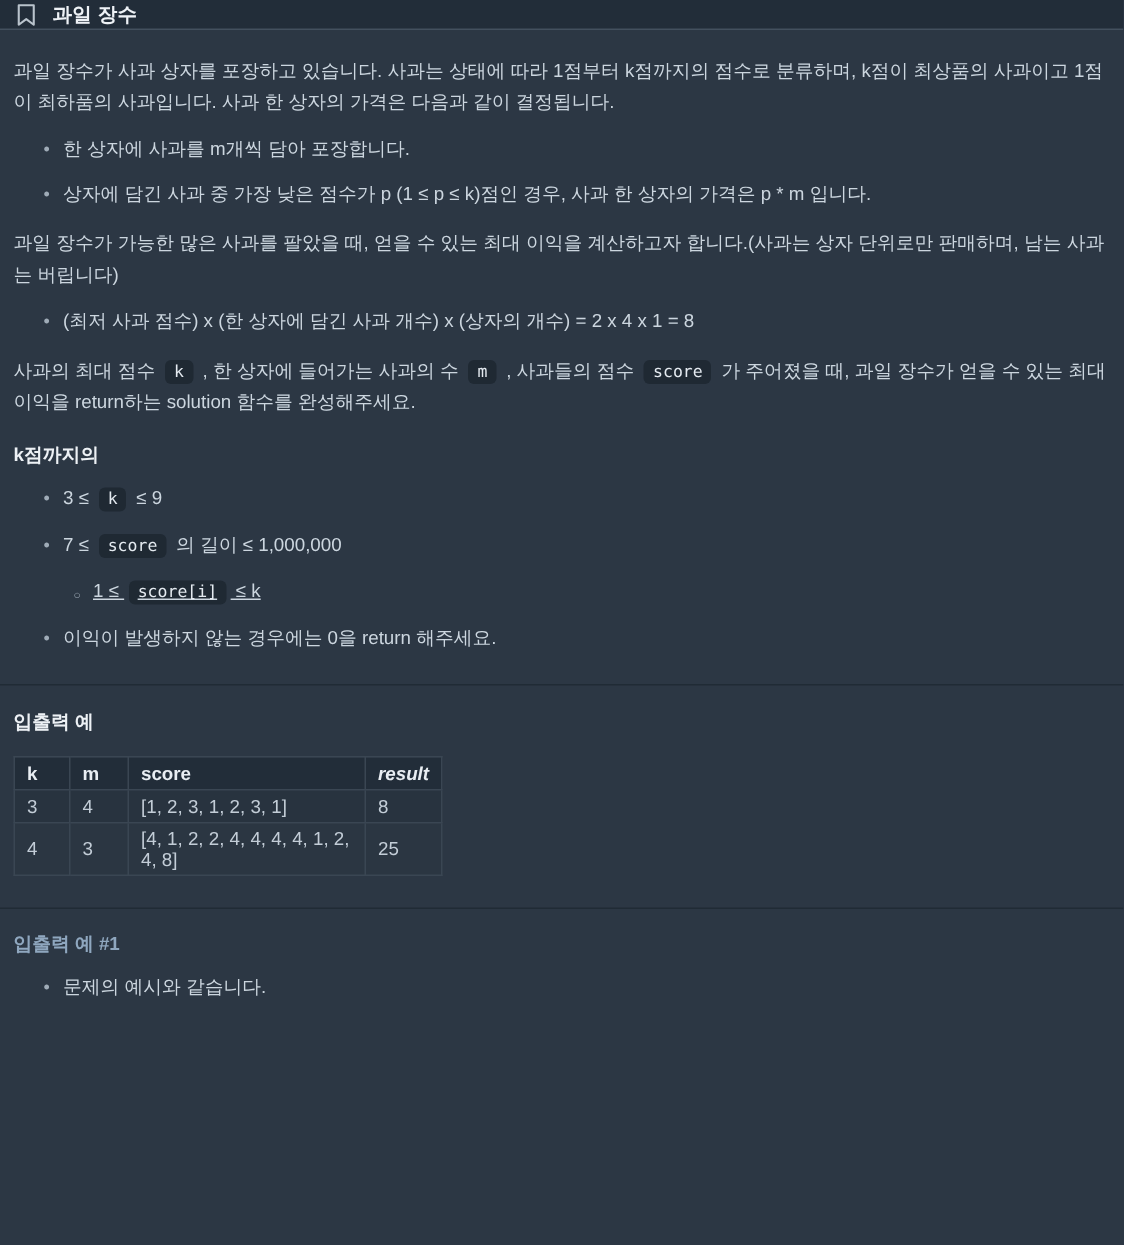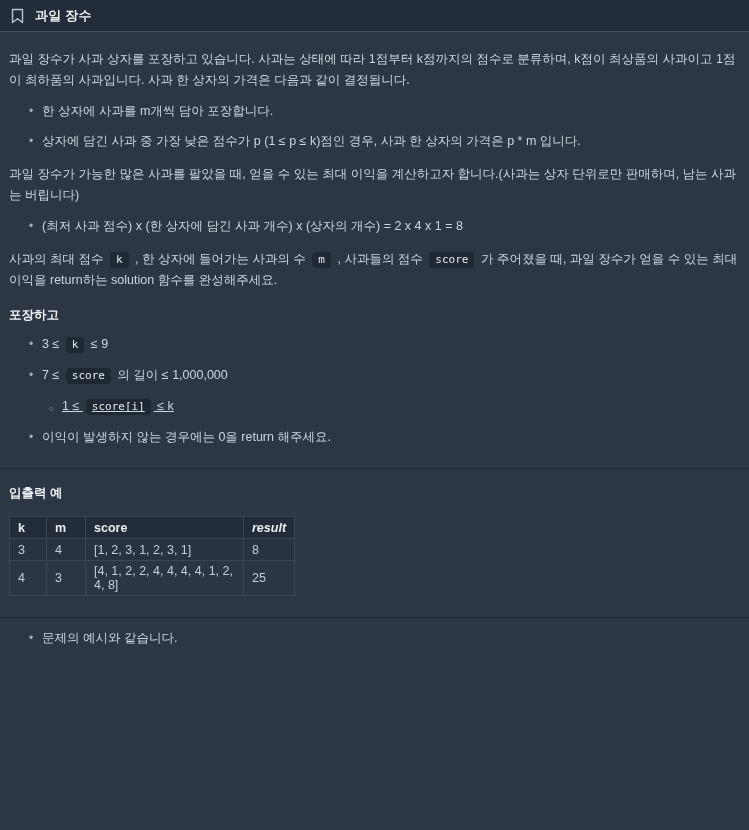--- a/index.html
+++ b/index.html
@@ -6,21 +6,21 @@
   html, body { margin: 0; padding: 0; }
   body {
     width: 749px; height: 830px; overflow: hidden;
     background: #2c3744;
     color: #ccd6df;
     font-family: "Liberation Sans", sans-serif;
     font-size: 12.5px;
   }
   
   .titlebar {
-    height: 32px;
+    height: 20px;
     background: #222d39;
     border-bottom: 1px solid #43505e;
     display: flex; align-items: center;
     padding: 0 11px; gap: 11px;
   }
   .bookmark { width: 13px; height: 16px; display: inline-flex; }
   .bookmark svg { width: 13px; height: 16px; }
   .page-title { font-size: 13px; font-weight: bold; color: #eef2f6; letter-spacing: 0.2px; }
 
   
@@ -94,21 +94,21 @@
 
   <p>과일 장수가 가능한 많은 사과를 팔았을 때, 얻을 수 있는 최대 이익을 계산하고자 합니다.(사과는 상자 단위로만 판매하며, 남는 사과는 버립니다)</p>
 
 
   <ul class="blist">
     <li>(최저 사과 점수) x (한 상자에 담긴 사과 개수) x (상자의 개수) = 2 x 4 x 1 = 8</li>
   </ul>
 
   <p><span>사과의 최대 점수 </span><code class="chip">k</code><span> , 한 상자에 들어가는 사과의 수 </span><code class="chip">m</code><span> , 사과들의 점수 </span><code class="chip">score</code><span> 가 주어졌을 때, 과일 장수가 얻을 수 있는 최대 이익을 return하는 solution 함수를 완성해주세요.</span></p>
 
-  <div class="section-h">포장하고</div>
+  <div class="section-h">k점까지의</div>
 
   <ul class="blist">
     <li><span>3 ≤ </span><code class="chip">k</code><span> ≤ 9</span></li>
     <li><span>7 ≤ </span><code class="chip">score</code><span> 의 길이 ≤ 1,000,000</span>
       <ul>
         <li><span>1 ≤ </span><code class="chip">score[i]</code><span> ≤ k</span></li>
       </ul>
     </li>
     <li>이익이 발생하지 않는 경우에는 0을 return 해주세요.</li>
   </ul>
@@ -138,17 +138,18 @@
           <td>3</td>
           <td>[4, 1, 2, 2, 4, 4, 4, 4, 1, 2, 4, 8]</td>
           <td>25</td>
         </tr>
       </tbody>
     </table>
 
   <hr class="rule">
 
 
+  <div class="sub-h">입출력 예 #1</div>
   <ul class="blist">
     <li>문제의 예시와 같습니다.</li>
   </ul>
 
 </div>
 
 </body></html>

